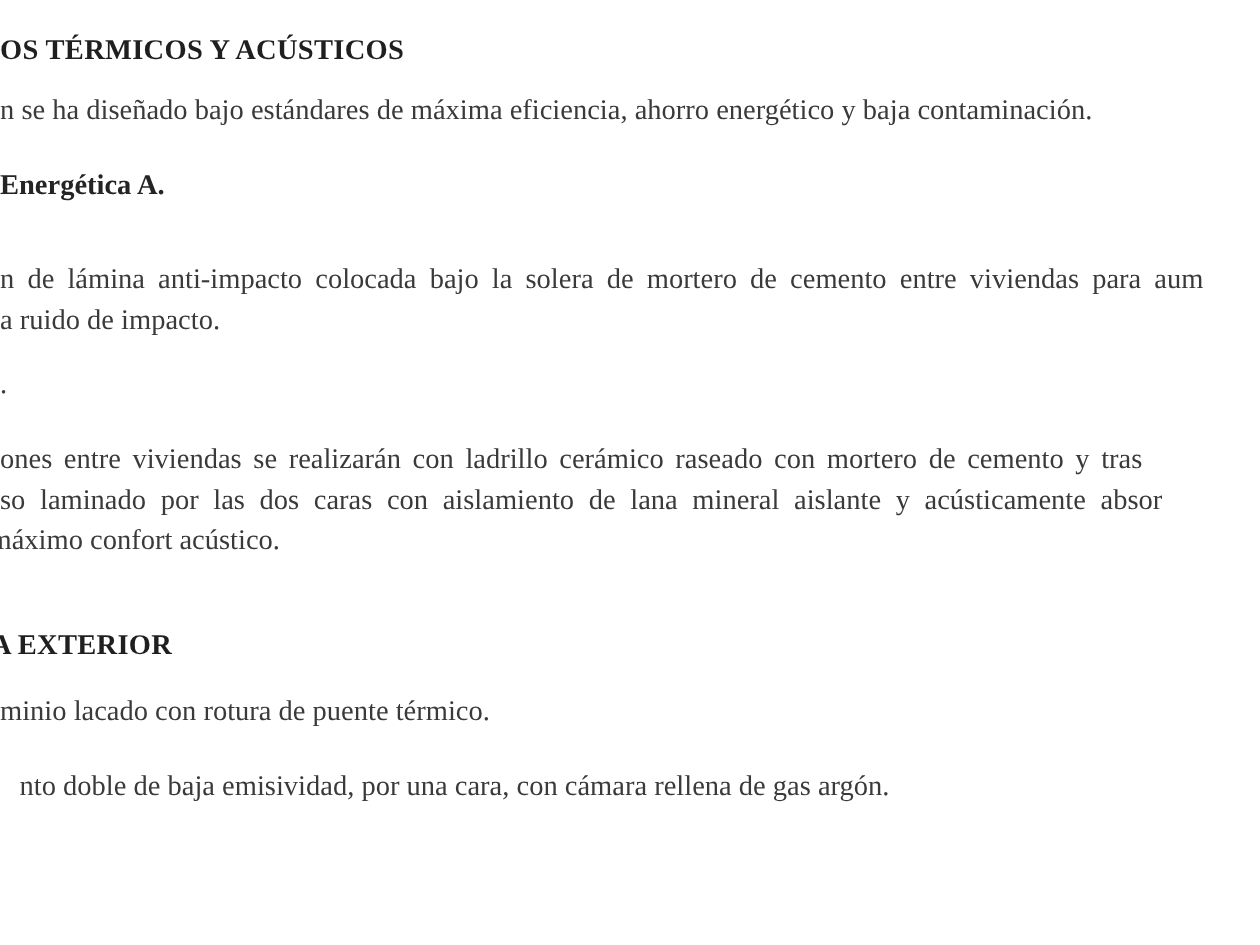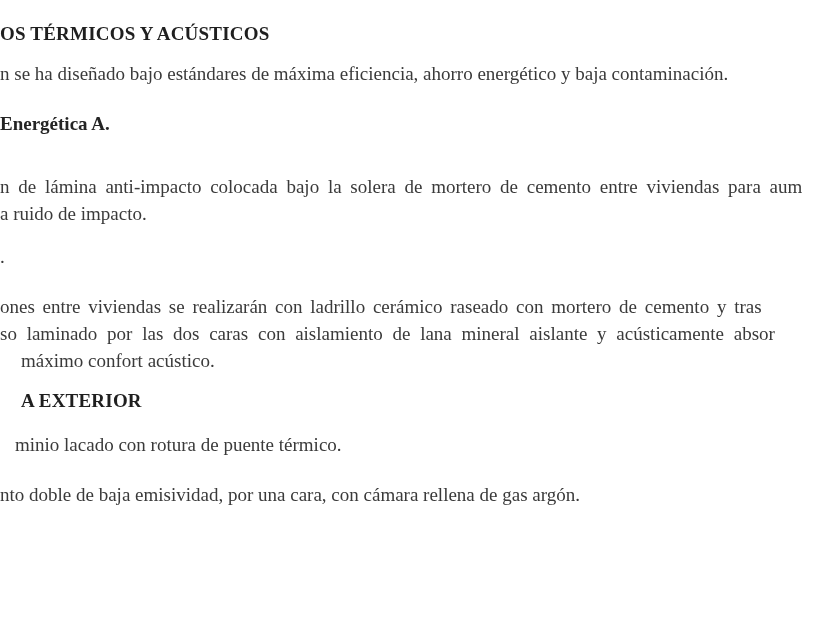--- a/index.html
+++ b/index.html
@@ -32,32 +32,32 @@
   }
   .bold {
     font-weight: bold;
     color: #242424;
   }
   
   .just  { word-spacing: 4px; margin-top: 36px; }
   .just2 { word-spacing: 5px; }
   .just3 { word-spacing: 3px; }
   
-  .clip-m { text-indent: -7px; padding-left: 28px; }
+  .clip-m { text-indent: -7px; }
   .clip-a { text-indent: -6px; }
   
   .mt-p1  { margin-top: 13px; }
   .mt-en  { margin-top: 23px; }
   .mt-p2  { margin-top: 20px; }
   .mt-h2  { margin-top: 39px; }
   .mt-p3  { margin-top: 16px; }
   .mt-p4  { margin-top: 23px; }
-  .mt-h3  { margin-top: 13px; padding-left: 27px; }
-  .mt-p5  { margin-top: 17px; padding-left: 15px; }
-  .mt-p6  { margin-top: 23px; }
+  .mt-h3  { margin-top: 43px; }
+  .mt-p5  { margin-top: 17px; }
+  .mt-p6  { margin-top: 23px; margin-left: 13px; }
 </style>
 </head>
 <body>
 
 <main class="page">
 
   <div class="line heading">OS TÉRMICOS Y ACÚSTICOS</div>
 
   <div class="line mt-p1">n se ha diseñado bajo estándares de máxima eficiencia, ahorro energético y baja contaminación.</div>
 

